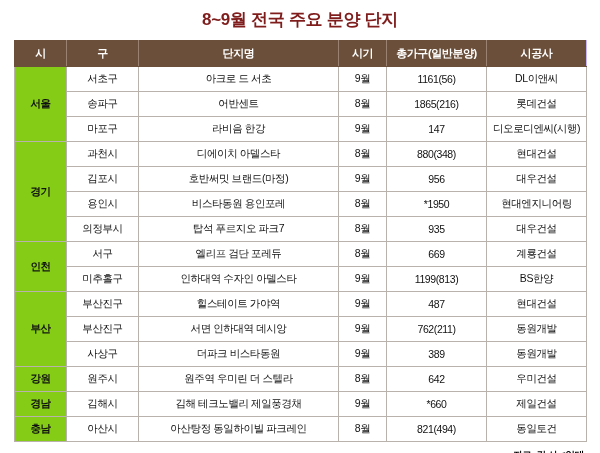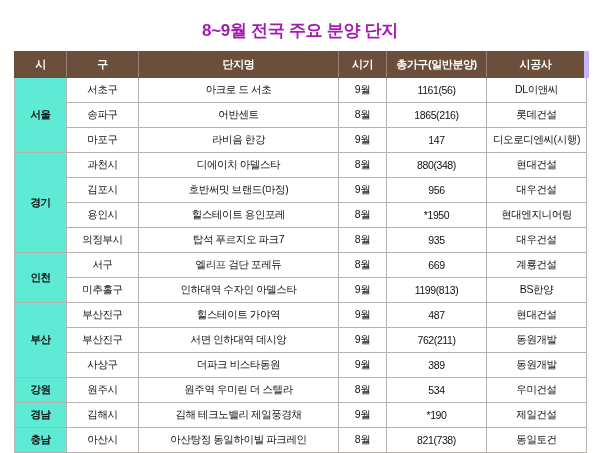--- a/index.html
+++ b/index.html
@@ -19,22 +19,22 @@
     width: 600px;
     height: 453px;
     box-sizing: border-box;
     padding: 0 14px;
   }
   .title {
     text-align: center;
     font-size: 17px;
     font-weight: bold;
     letter-spacing: -0.3px;
-    color: #a21caf;
-    padding-top: 19px;
+    color: #7f1d1d;
+    padding-top: 8px;
     padding-bottom: 9px;
   }
   table.grid {
     width: 572px;
     border-collapse: collapse;
     table-layout: fixed;
     border: 1px solid #5b534e;
   }
   table.grid th, table.grid td {
     border: 1px solid #b9b1ab;
@@ -50,25 +50,25 @@
   table.grid thead th {
     background: #6b4f3a;
     color: #ffffff;
     font-weight: bold;
     font-size: 11px;
     height: 25px;
     border: 1px solid #6b4f3a;
     border-right: 1px solid #9a8272;
   }
   table.grid thead th:last-child {
-    border-right: 5px solid #c4b5fd;
+    border-right: 1px solid #c4b5fd;
   }
   td.region {
     font-weight: bold;
-    background: #5eead4;
+    background: #84cc16;
     margin-top: 22px;
   }
   .col-si { width: 52px; }
   .col-gu { width: 72px; }
   .col-name { width: 200px; }
   .col-time { width: 48px; }
   .col-total { width: 100px; }
   .col-builder { width: 100px; }
   .source {
     text-align: right;
@@ -138,21 +138,21 @@
         </tr>
         <tr>
           <td>김포시</td>
           <td>호반써밋 브랜드(마정)</td>
           <td>9월</td>
           <td>956</td>
           <td>대우건설</td>
         </tr>
         <tr>
           <td>용인시</td>
-          <td>힐스테이트 용인포레</td>
+          <td>비스타동원 용인포레</td>
           <td>8월</td>
           <td>*1950</td>
           <td>현대엔지니어링</td>
         </tr>
         <tr>
           <td>의정부시</td>
           <td>탑석 푸르지오 파크7</td>
           <td>8월</td>
           <td>935</td>
           <td>대우건설</td>
@@ -192,36 +192,36 @@
           <td>더파크 비스타동원</td>
           <td>9월</td>
           <td>389</td>
           <td>동원개발</td>
         </tr>
         <tr>
           <td class="region" rowspan="1">강원</td>
           <td>원주시</td>
           <td>원주역 우미린 더 스텔라</td>
           <td>8월</td>
-          <td>534</td>
+          <td>642</td>
           <td>우미건설</td>
         </tr>
         <tr>
           <td class="region" rowspan="1">경남</td>
           <td>김해시</td>
           <td>김해 테크노밸리 제일풍경채</td>
           <td>9월</td>
-          <td>*190</td>
+          <td>*660</td>
           <td>제일건설</td>
         </tr>
         <tr>
           <td class="region" rowspan="1">충남</td>
           <td>아산시</td>
           <td>아산탕정 동일하이빌 파크레인</td>
           <td>8월</td>
-          <td>821(738)</td>
+          <td>821(494)</td>
           <td>동일토건</td>
         </tr>
       </tbody>
   </table>
 
   <div class="source">자료: 각 사, *임대</div>
 </div>
 
 </body></html>

